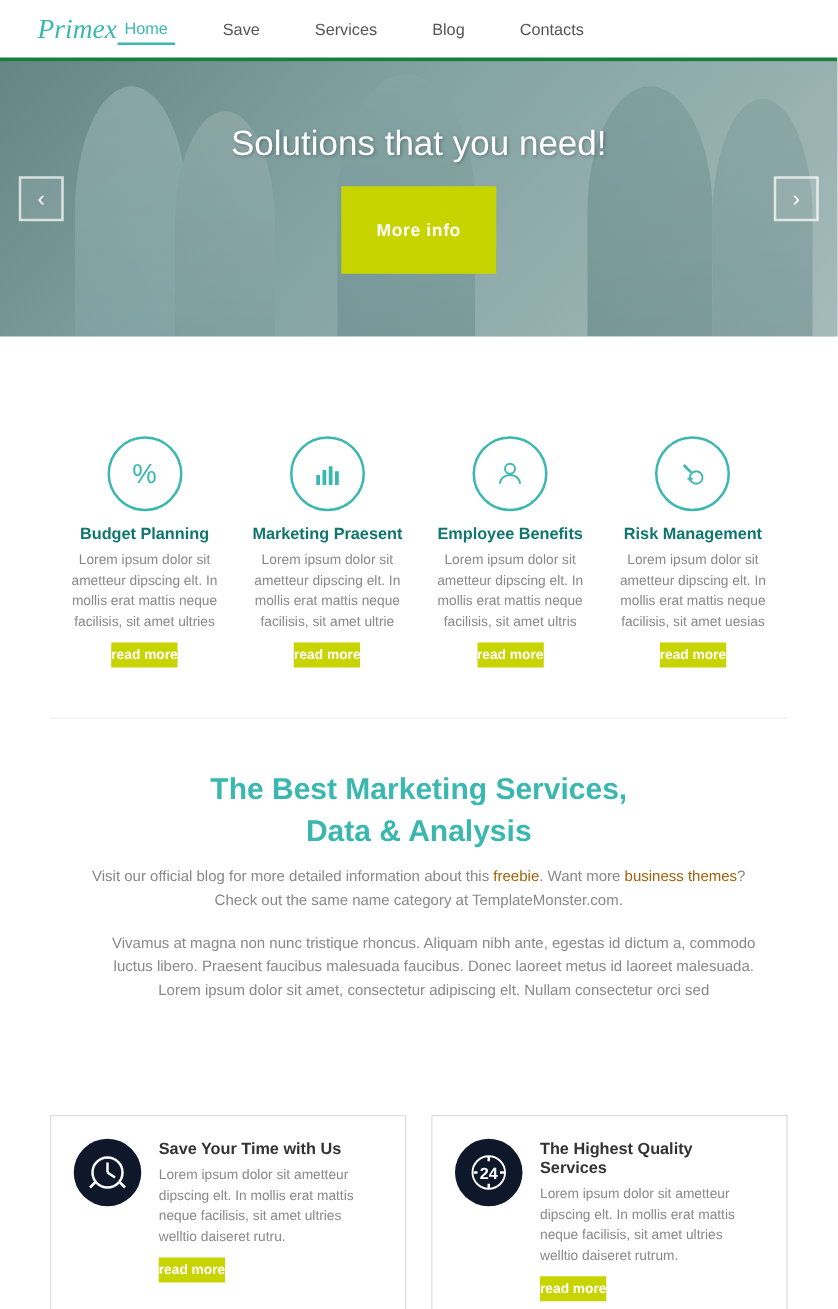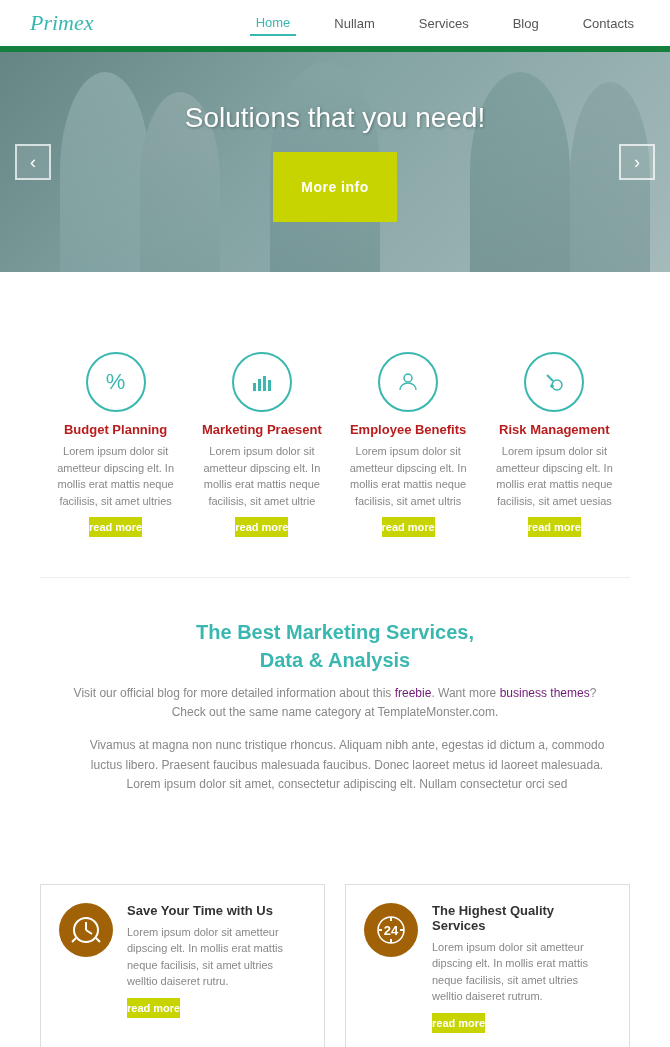--- a/index.html
+++ b/index.html
@@ -1,21 +1,21 @@
 <!DOCTYPE html>
 <html><head>
   <meta charset="utf-8">
   <style>
     * { margin: 0; padding: 0; box-sizing: border-box; }
     body { font-family: Arial, sans-serif; font-size: 13px; color: #555; background: #fff; width: 670px; }
 
     
     .header {
-      display: flex; align-items: center; justify-content: space-between;
-      padding: 10px 30px; background: #fff; border-bottom: 6px solid #15803d;
+      display: flex; align-items: center; justify-content: flex-start;
+      padding: 10px 30px; background: #fff; border-bottom: 3px solid #15803d;
     }
     .logo { font-family: Georgia, serif; font-size: 22px; color: #3ab8b0; font-style: italic; }
     .nav { display: flex; gap: 32px; align-items: center; }
     .nav a {
       text-decoration: none; color: #555; font-size: 13px; padding: 4px 6px;
     }
     .nav a.active { color: #3ab8b0; border-bottom: 2px solid #3ab8b0; }
 
     
     .hero {
@@ -44,59 +44,59 @@
     .hero-arrow.right { right: 15px; }
 
     
     .features { padding: 40px 30px 20px; display: flex; gap: 15px; justify-content: center; }
     .feature-item { flex: 1; text-align: center; max-width: 150px; }
     .feature-icon {
       width: 60px; height: 60px; border-radius: 50%; border: 2px solid #3ab8b0;
       display: flex; align-items: center; justify-content: center;
       margin: 0 auto 10px; font-size: 22px; color: #3ab8b0;
     }
-    .feature-title { font-size: 13px; font-weight: bold; color: #b91c1c; margin-bottom: 6px; }
+    .feature-title { font-size: 13px; font-weight: bold; color: #0f766e; margin-bottom: 6px; }
     .feature-text { font-size: 11px; color: #888; line-height: 1.5; margin-bottom: 8px; }
     .read-more-btn {
       background: #c8d400; color: #fff; border: none; padding: 4px 0;
       font-size: 11px; cursor: pointer; font-weight: bold;
     }
 
     
     .marketing { padding: 40px 60px 30px; text-align: center; }
-    .marketing-title { font-size: 20px; color: #3ab8b0; font-weight: bold; line-height: 1.4; margin-bottom: 10px; }
+    .marketing-title { font-size: 24px; color: #3ab8b0; font-weight: bold; line-height: 1.4; margin-bottom: 10px; }
     .marketing-sub { font-size: 12px; color: #888; margin-bottom: 14px; line-height: 1.6; }
-    .marketing-sub a { color: #701a75; text-decoration: none; }
+    .marketing-sub a { color: #a16207; text-decoration: none; }
     .marketing-body { font-size: 12px; color: #888; line-height: 1.6; margin-left: 24px; }
 
     
     .services { padding: 30px 40px; display: flex; gap: 20px; }
     .service-card {
       flex: 1; border: 1px solid #ddd; padding: 18px; display: flex; gap: 14px; align-items: flex-start;
     }
     .service-icon {
       width: 54px; height: 54px; flex-shrink: 0; border-radius: 50%;
-      background: #a16207; display: flex; align-items: center; justify-content: center;
+      background: #0f172a; display: flex; align-items: center; justify-content: center;
       color: #fff; font-size: 22px; text-align: right;
     }
     .service-content { flex: 1; }
     .service-title { font-size: 13px; font-weight: bold; color: #333; margin-bottom: 6px; }
     .service-text { font-size: 11px; color: #888; line-height: 1.5; margin-bottom: 8px; }
 
     
     .divider { height: 1px; background: #eee; margin: 0 40px; }
   </style>
 </head>
 <body>
 
 <header class="header">
   <div class="logo">Primex</div>
   <nav class="nav">
     <a href="#" class="active">Home</a>
-    <a href="#">Nullam</a>
+    <a href="#">Save</a>
     <a href="#">Services</a>
     <a href="#">Blog</a>
     <a href="#">Contacts</a>
   </nav>
 </header>
 
 <section class="hero">
   <div class="hero-bg"></div>
 
   <div style="position:absolute;inset:0;overflow:hidden;opacity:0.4;">

